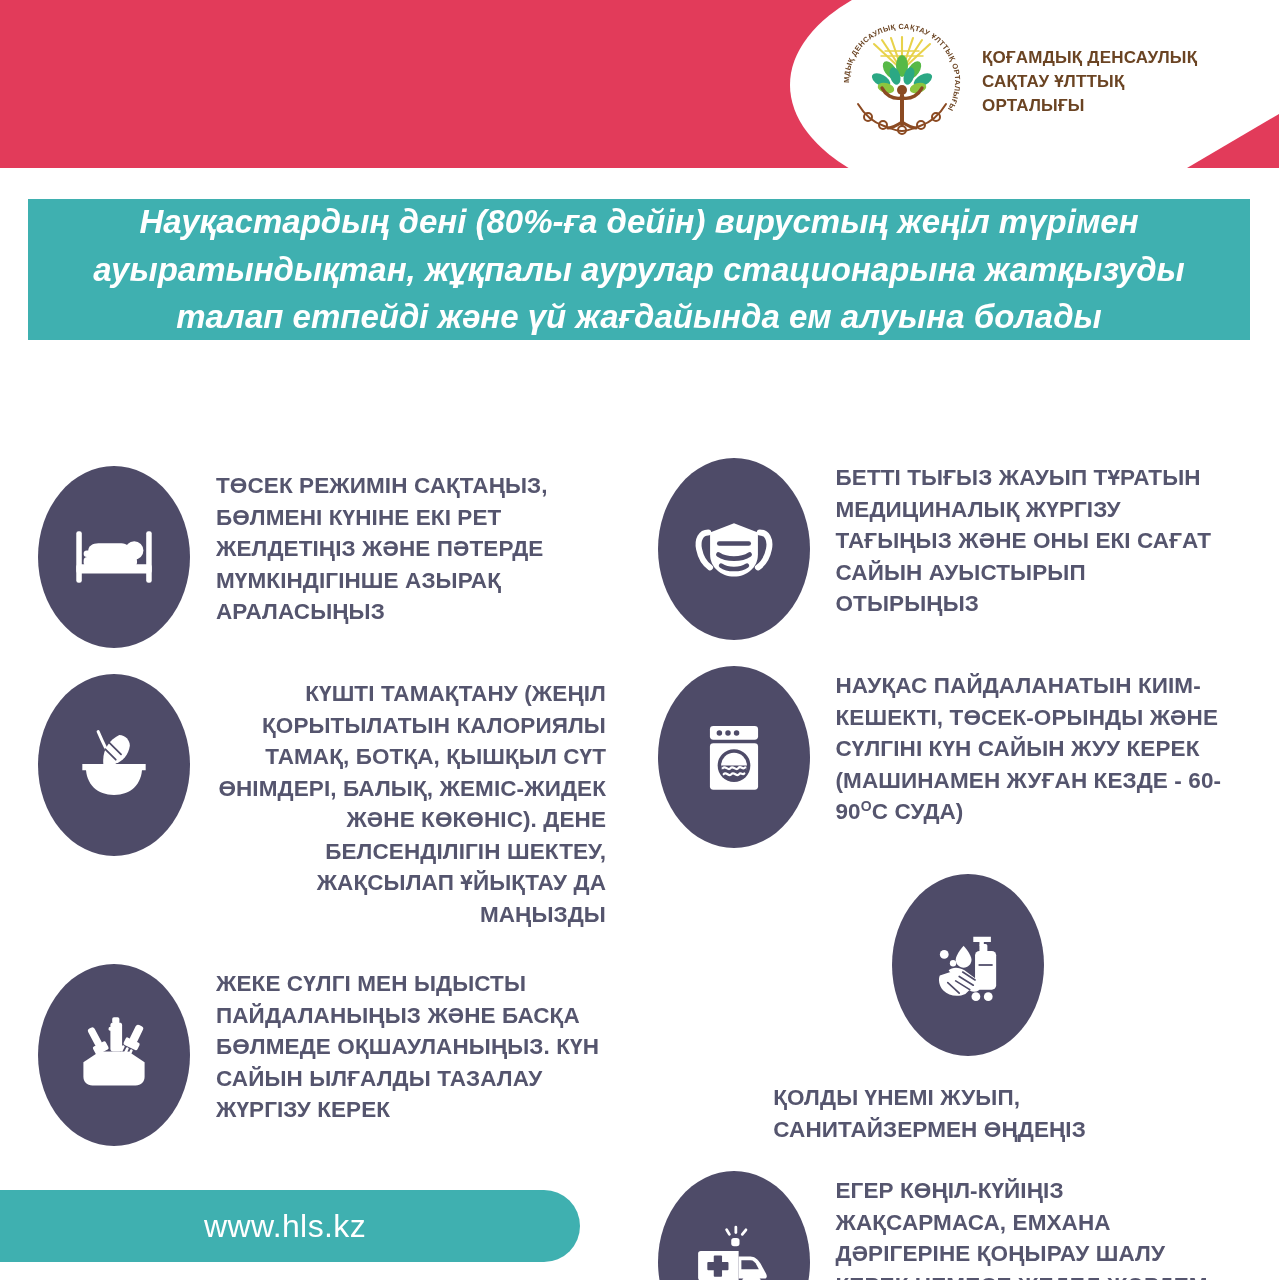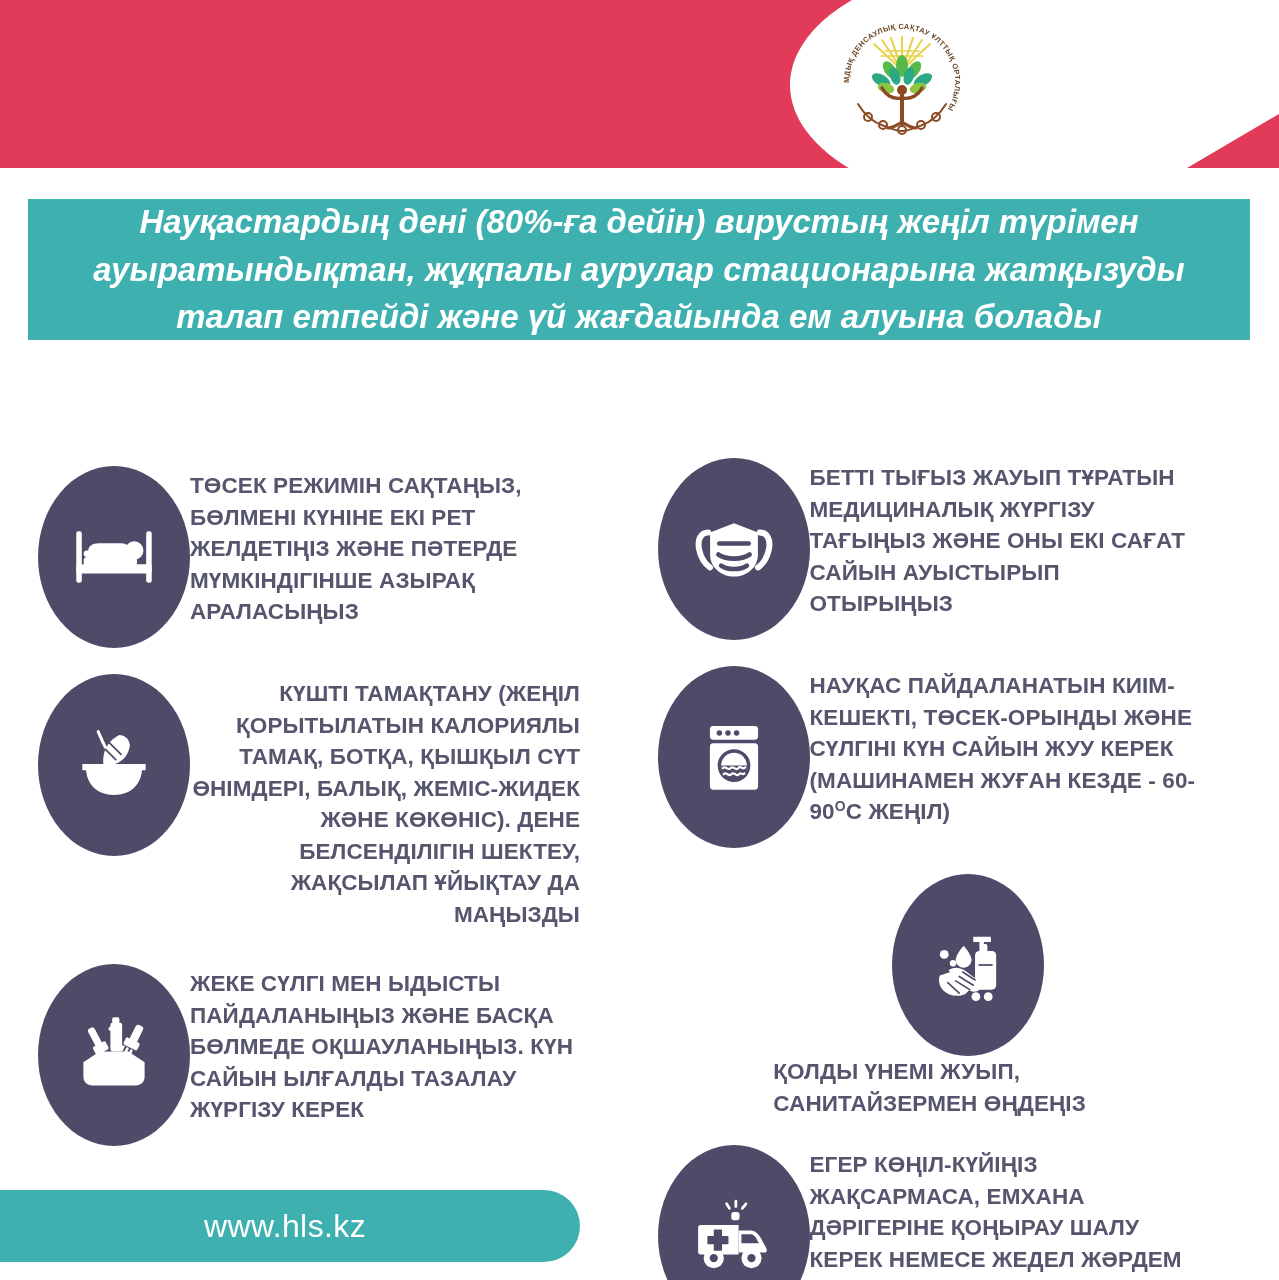--- a/index.html
+++ b/index.html
@@ -127,20 +127,21 @@
     width: 1279px;
     display: flex;
   }
   .col { width: 639.5px; position: relative; }
   .col-left { padding-left: 38px; }
   .col-right { padding-left: 18px; }
 
   .tip {
     display: flex;
     align-items: flex-start;
+    gap: 26px;
     margin-bottom: 26px;
   }
   .tip-icon {
     flex: 0 0 auto;
     width: 152px;
     height: 182px;
     border-radius: 50%;
     background: #4E4B68;
     display: flex;
     align-items: center;
@@ -253,20 +254,25 @@
           <g stroke="#8B4A22" stroke-width="2" fill="none" stroke-linecap="round">
             <path d="M20 86 C 26 96, 34 104, 46 108 C 54 111, 58 113, 64 113 C 70 113, 74 111, 82 108 C 94 104, 102 96, 108 86"></path>
             <circle cx="30" cy="99" r="4"></circle>
               <circle cx="45" cy="107" r="4"></circle>
             <circle cx="64" cy="112" r="4"></circle>
             <circle cx="83" cy="107" r="4"></circle>
               <circle cx="98" cy="99" r="4"></circle>
           </g>
         </svg>
       </div>
+      <div class="logo-text">
+        <span class="lline">ҚОҒАМДЫҚ ДЕНСАУЛЫҚ</span>
+        <span class="lline">САҚТАУ ҰЛТТЫҚ</span>
+        <span class="lline">ОРТАЛЫҒЫ</span>
+      </div>
     </div>
   </div>
 
   <div class="intro-banner">
     <div class="intro-text">Науқастардың дені (80%-ға дейін) вирустың жеңіл түрімен ауыратындықтан, жұқпалы аурулар стационарына жатқызуды талап етпейді және үй жағдайында ем алуына болады</div>
   </div>
 
 
   <div class="columns">
 
@@ -369,21 +375,21 @@
             </g>
             <circle cx="50" cy="60" r="19" fill="#4E4B68"></circle>
             <circle cx="50" cy="60" r="15" fill="#ffffff"></circle>
             <path d="M35 60 L65 60 C65 70 59 76 50 76 C41 76 35 70 35 60 Z" fill="#4E4B68"></path>
             <g stroke="#ffffff" stroke-width="2.6" fill="none" stroke-linecap="round">
               <path d="M37 63 C40 59, 43 67, 46 63 C49 59, 52 67, 55 63 C58 59, 60 66, 63 62"></path>
               <path d="M38 70 C41 66, 44 74, 47 70 C50 66, 53 74, 56 70 C58 67, 60 72, 62 69"></path>
             </g>
           </svg>
         </div>
-        <div class="tip-text"><span>НАУҚАС ПАЙДАЛАНАТЫН КИІМ-КЕШЕКТІ, ТӨСЕК-ОРЫНДЫ ЖӘНЕ СҮЛГІНІ КҮН САЙЫН ЖУУ КЕРЕК (МАШИНАМЕН ЖУҒАН КЕЗДЕ - 60-90</span><sup>О</sup><span>С ЖЕҢІЛ)</span></div>
+        <div class="tip-text"><span>НАУҚАС ПАЙДАЛАНАТЫН КИІМ-КЕШЕКТІ, ТӨСЕК-ОРЫНДЫ ЖӘНЕ СҮЛГІНІ КҮН САЙЫН ЖУУ КЕРЕК (МАШИНАМЕН ЖУҒАН КЕЗДЕ - 60-90</span><sup>О</sup><span>С СУДА)</span></div>
       </div>
 
       <div class="tip center-text">
         <div class="tip-icon">
           <svg viewBox="0 0 100 100" width="88" height="88" aria-hidden="true">
             <g fill="#ffffff">
 
               <rect x="58" y="34" width="24" height="44" rx="5"></rect>
               <rect x="63" y="26" width="9" height="10" rx="2"></rect>
               <path d="M56 18 L76 18 L76 24 L68 24 L68 28 L63 28 L63 24 L56 24 Z"></path>

